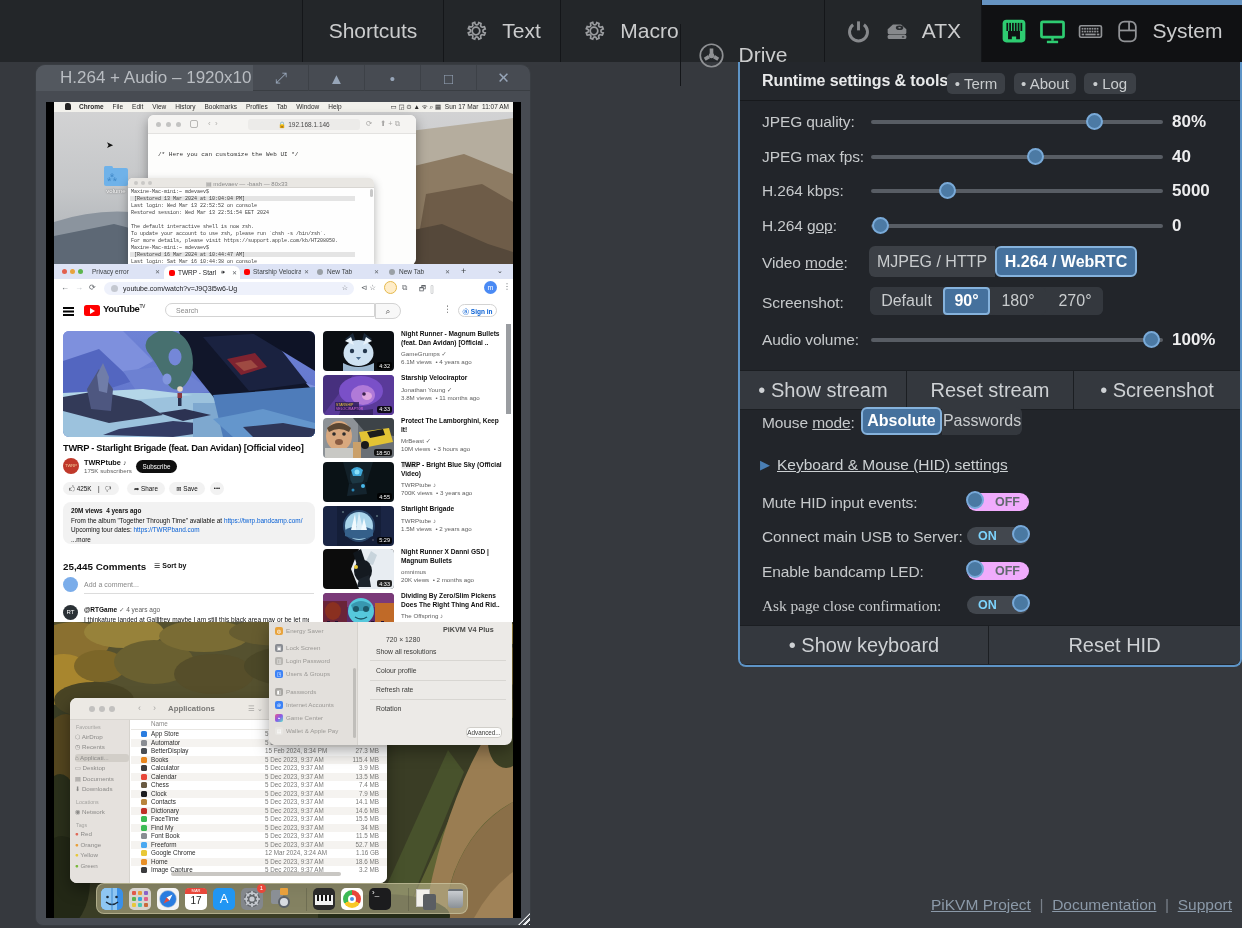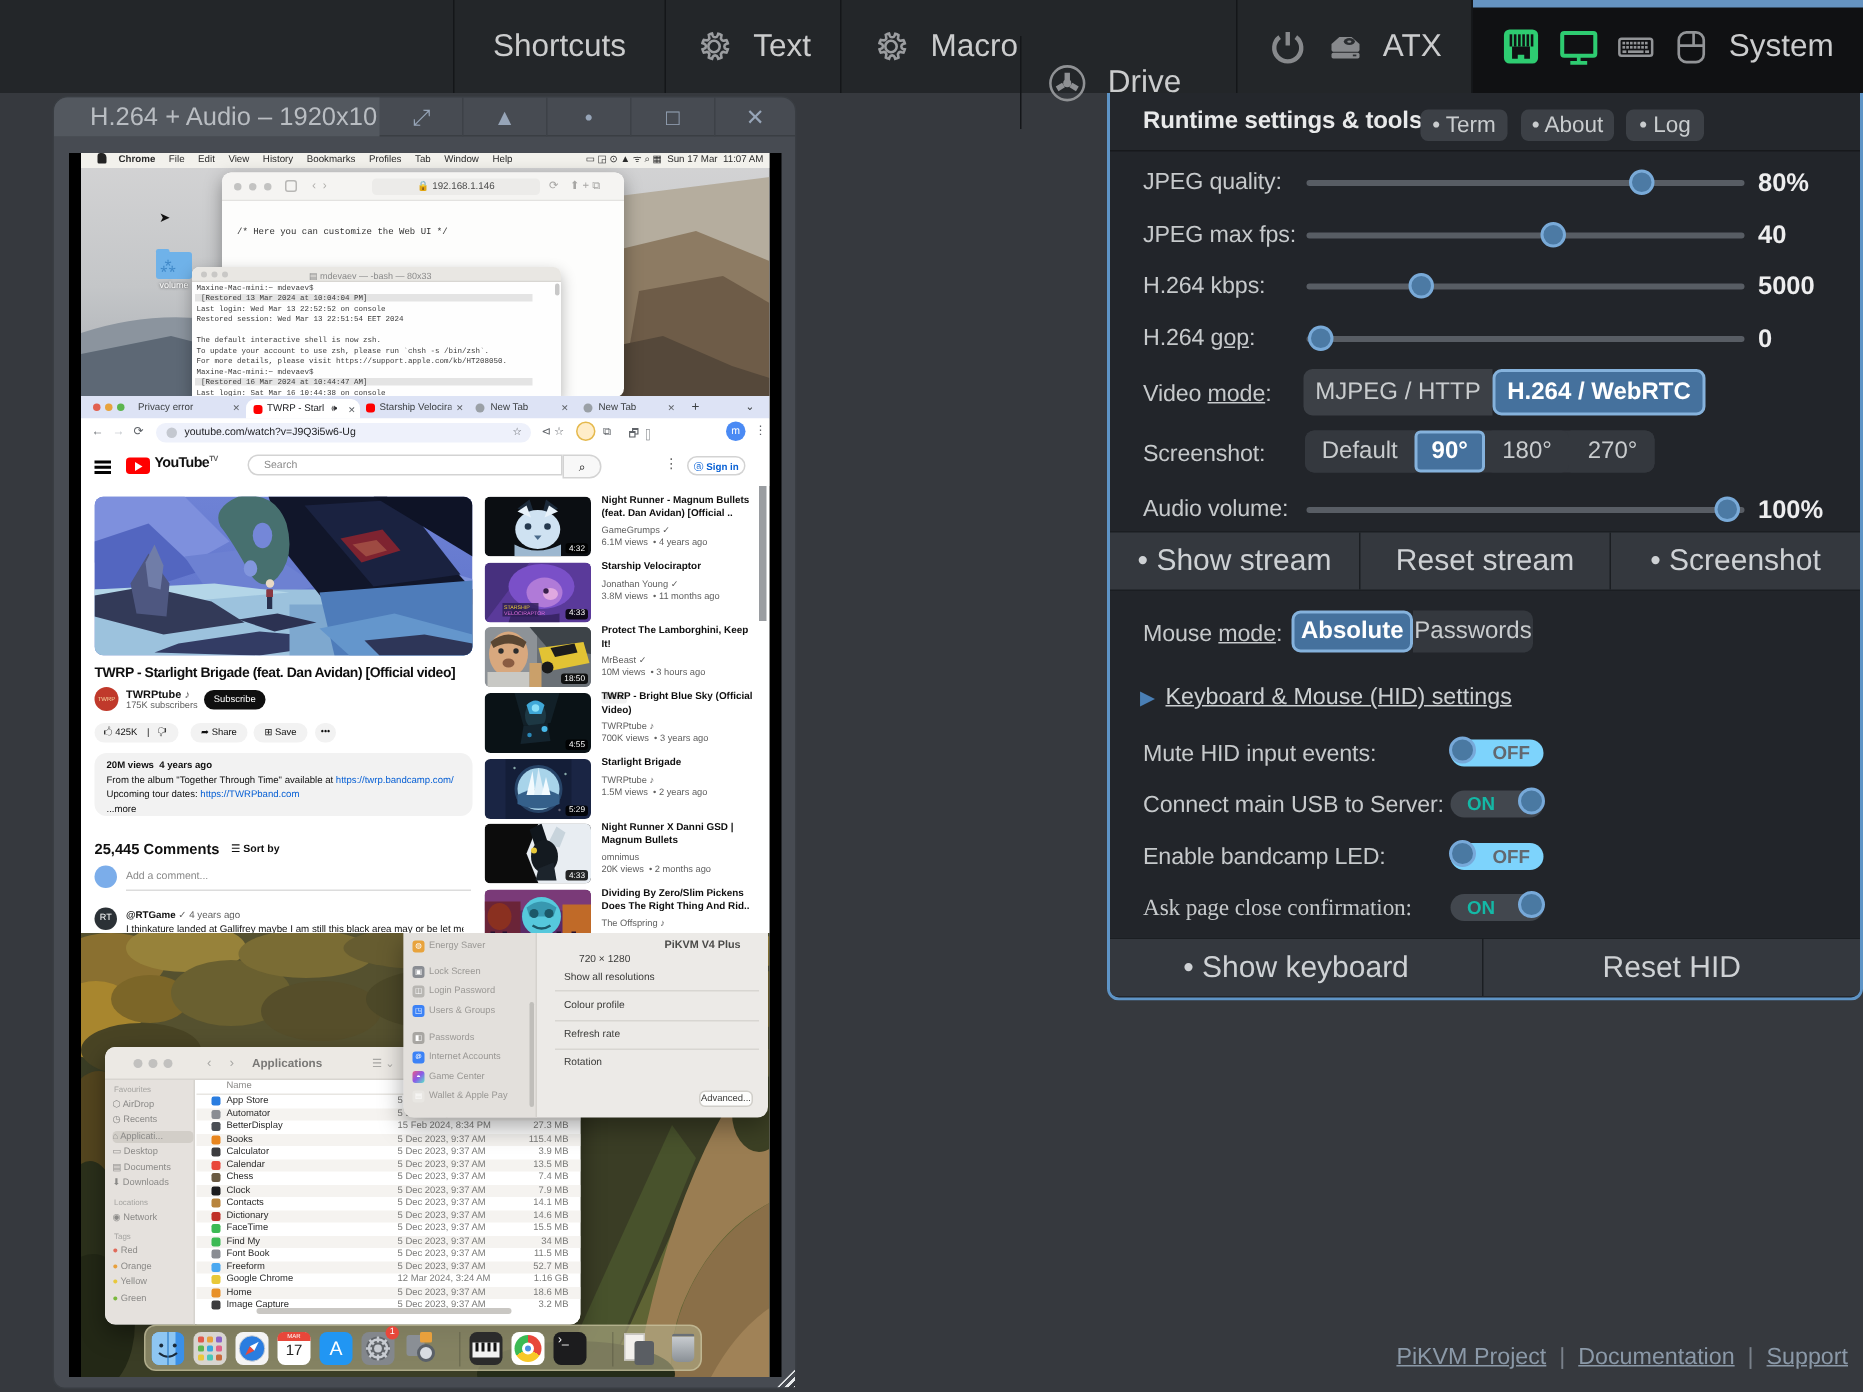--- a/index.html
+++ b/index.html
@@ -22,25 +22,25 @@
   .thumb { position:absolute; width:17px; height:17px; border-radius:50%;
      background:#4c7aa4; border:2px solid #79aad8; }
   .btn { position:absolute; background:#3c4046; border-radius:5px; color:#c9ccce;
      display:flex; align-items:center; justify-content:center; font-size:16px; }
   .btnsel { background:#45719d; border:2px solid #85b2dc; color:#fff; font-weight:bold; }
   .rowbtns { position:absolute; left:0; width:100%; height:40px; background:#34383e;
      display:flex; border-top:1px solid #1b1e22; border-bottom:1px solid #1b1e22; }
   .rowbtn { flex:1; display:flex; align-items:center; justify-content:center;
      color:#ced1d4; font-size:20px; border-right:1px solid #1b1e22; }
   .rowbtn:last-child { border-right:none; }
-  .toggle { position:absolute; width:62px; height:18px; border-radius:9px; background:#7dd3fc; }
+  .toggle { position:absolute; width:62px; height:18px; border-radius:9px; background:#f0abfc; }
   .knob { position:absolute; top:-2px; width:18px; height:18px; border-radius:50%;
      background:#4a79a2; border:2px solid #77a9d9; }
   .tofftext { position:absolute; right:9px; top:2px; font-size:12.5px; font-weight:bold; color:#62686f; }
-  .tontext { position:absolute; left:11px; top:2px; font-size:12.5px; font-weight:bold; color:#14b8a6; }
+  .tontext { position:absolute; left:11px; top:2px; font-size:12.5px; font-weight:bold; color:#7dd3fc; }
 
   
   #win { position:absolute; left:35px; top:64px; width:496px; height:862px;
      background:#474b52; border-radius:10px 10px 8px 8px; border:1px solid #393d42; }
   #winhead { position:absolute; left:0; top:0; width:494px; height:26px;
      border-bottom:1px solid #3a3e43; }
   #wintitle { position:absolute; left:0; top:0; width:217px; height:26px; background:#53585f;
      border-radius:9px 0 0 0; color:#b9bdc2; font-size:17px; line-height:26px; padding-left:24px;
      white-space:nowrap; overflow:hidden; }
   .hicon { position:absolute; top:0; height:26px; width:56px; display:flex; align-items:center;
@@ -199,21 +199,21 @@
     <div class="btn" style="left:130px;top:225px;width:73px;height:28px;border-radius:6px 0 0 6px;background:#34383e;">Default</div>
     <div class="btn btnsel" style="left:203px;top:225px;width:47px;height:28px;border-radius:4px;">90°</div>
     <div class="btn" style="left:250px;top:225px;width:56px;height:28px;background:#34383e;">180°</div>
     <div class="btn" style="left:307px;top:225px;width:56px;height:28px;border-radius:0 6px 6px 0;background:#34383e;">270°</div>
 
     <div class="plabel" style="top:269px;">Audio volume:</div>
     <div class="track" style="left:131px;top:276px;width:292px;"></div>
     <div class="thumb" style="left:403px;top:269px;"></div>
     <div class="pval" style="top:268px;">100%</div>
 
-    <div class="rowbtns" style="top:292px;">
+    <div class="rowbtns" style="top:308px;">
       <div class="rowbtn">• Show stream</div>
       <div class="rowbtn">Reset stream</div>
       <div class="rowbtn">• Screenshot</div>
     </div>
 
     <div class="plabel" style="top:352px;">Mouse <u>mode</u>:</div>
     <div class="btn btnsel" style="left:121px;top:345px;width:81px;height:28px;border-radius:6px;">Absolute</div>
     <div class="btn" style="left:202px;top:345px;width:80px;height:28px;border-radius:0 6px 6px 0;background:#34383e;">Passwords</div>
 
     <div class="abs" style="left:20px;top:395px;color:#4a7fb5;font-size:13px;">▶</div>

